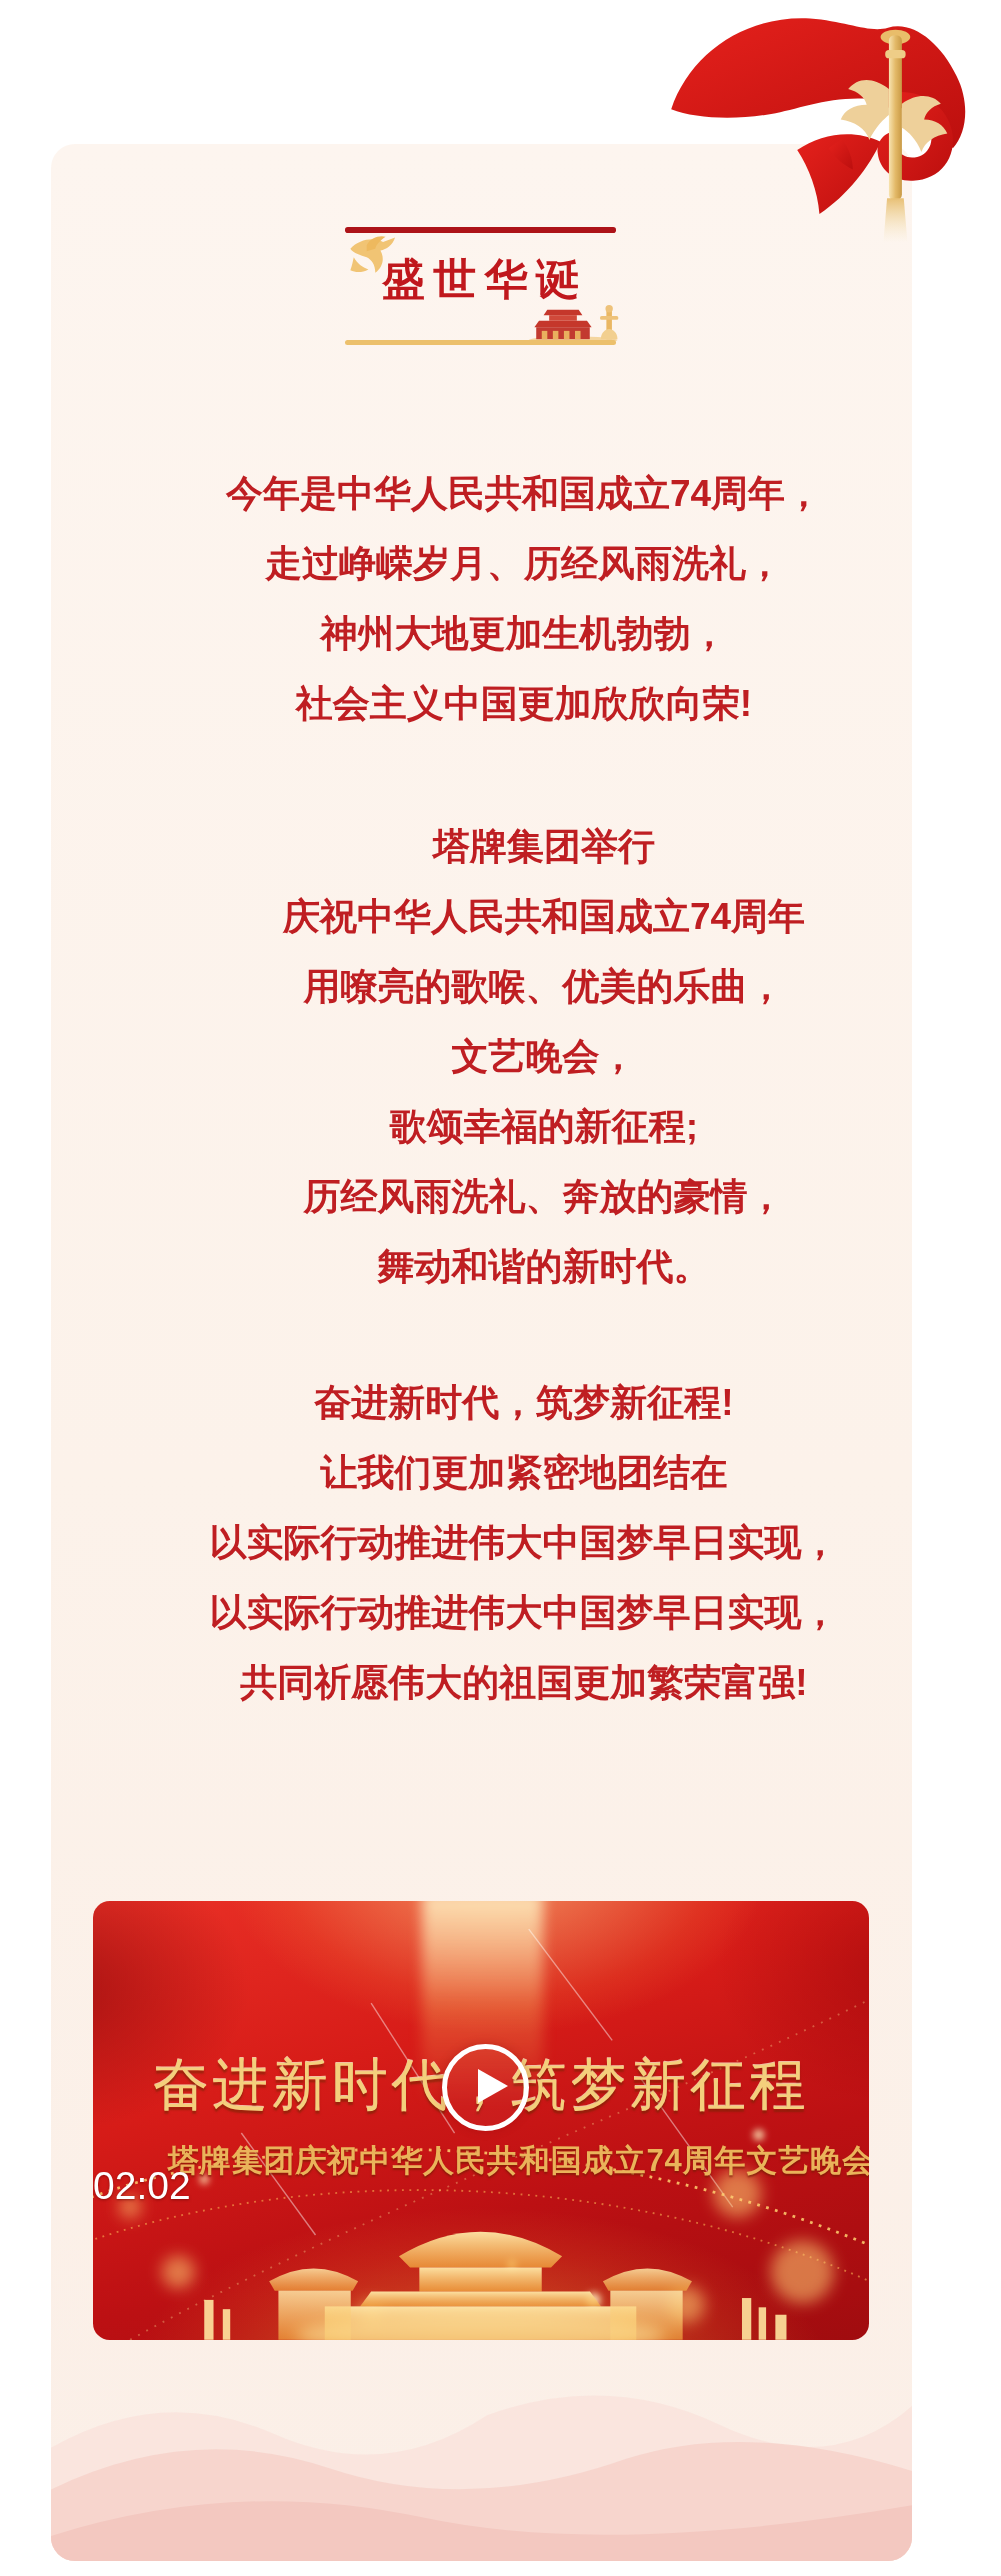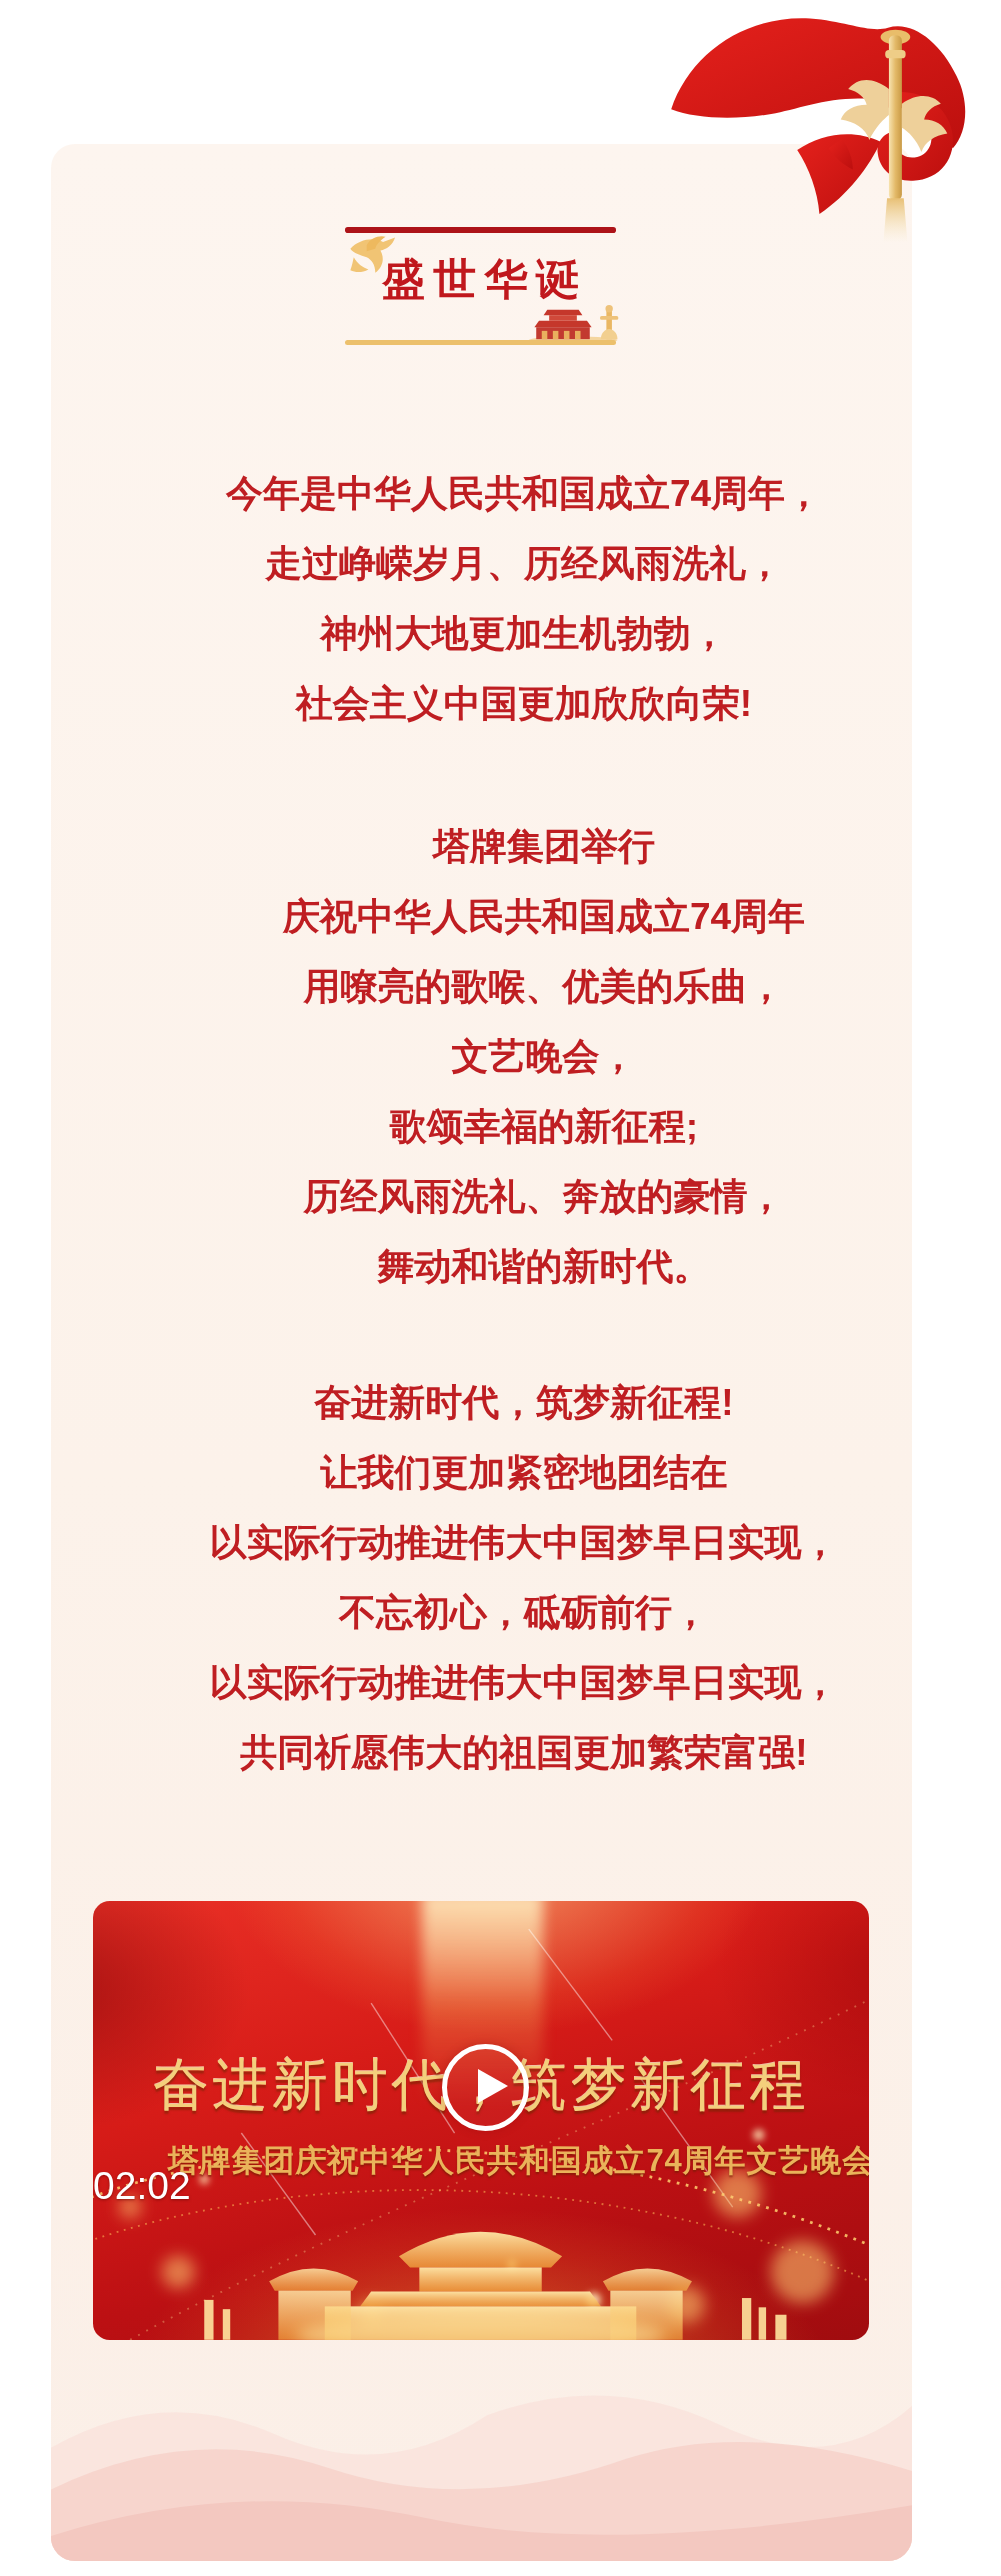--- a/index.html
+++ b/index.html
@@ -105,21 +105,20 @@
         <div class="line">用嘹亮的歌喉、优美的乐曲，</div>
         <div class="line">文艺晚会，</div>
         <div class="line">歌颂幸福的新征程;</div>
         <div class="line">历经风雨洗礼、奔放的豪情，</div>
         <div class="line">舞动和谐的新时代。</div>
       </div>
     <div class="para p3">
         <div class="line">奋进新时代，筑梦新征程!</div>
         <div class="line">让我们更加紧密地团结在</div>
         <div class="line">以实际行动推进伟大中国梦早日实现，</div>
-        <div class="line">不忘初心，砥砺前行，</div>
         <div class="line">以实际行动推进伟大中国梦早日实现，</div>
         <div class="line">共同祈愿伟大的祖国更加繁荣富强!</div>
       </div>
 
     <div class="video">
       <div class="beam"></div>
       <svg class="video-art" viewBox="0 0 837 473">
         <defs>
           <filter id="b8" x="-50%" y="-50%" width="200%" height="200%">
               <feGaussianBlur stdDeviation="8"></feGaussianBlur>

